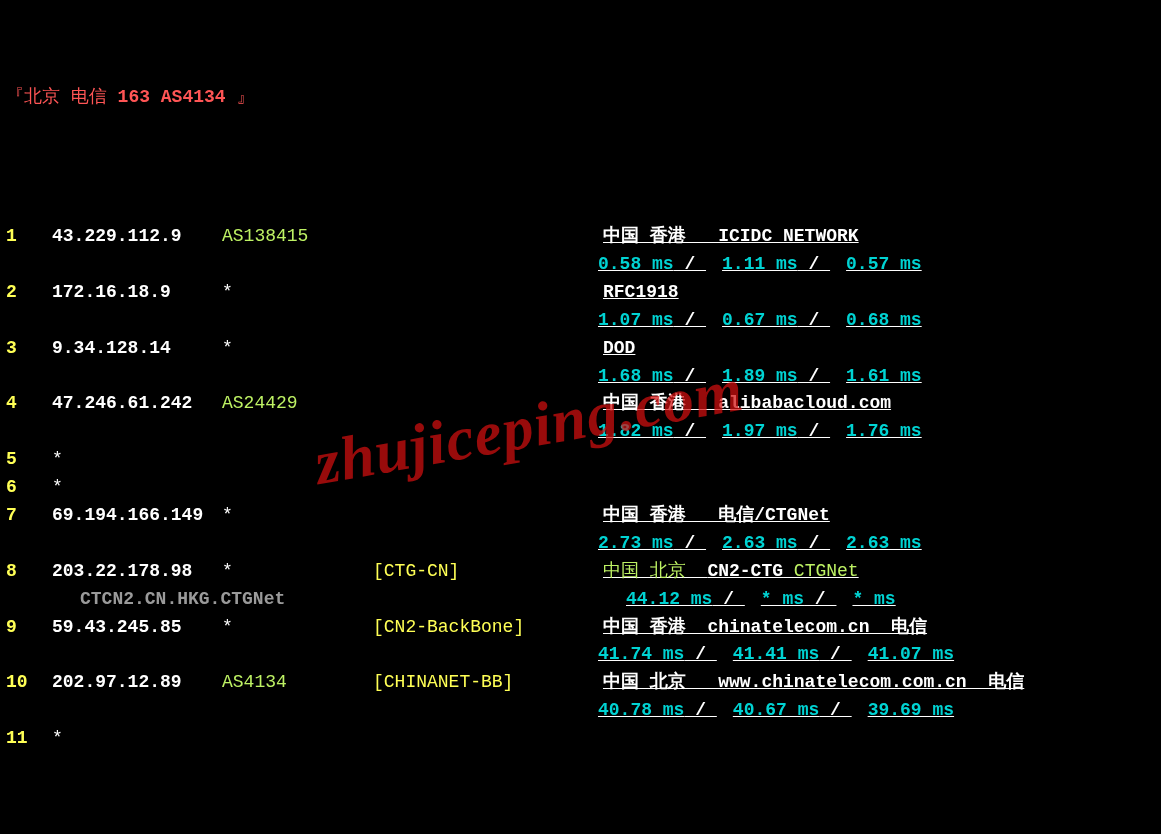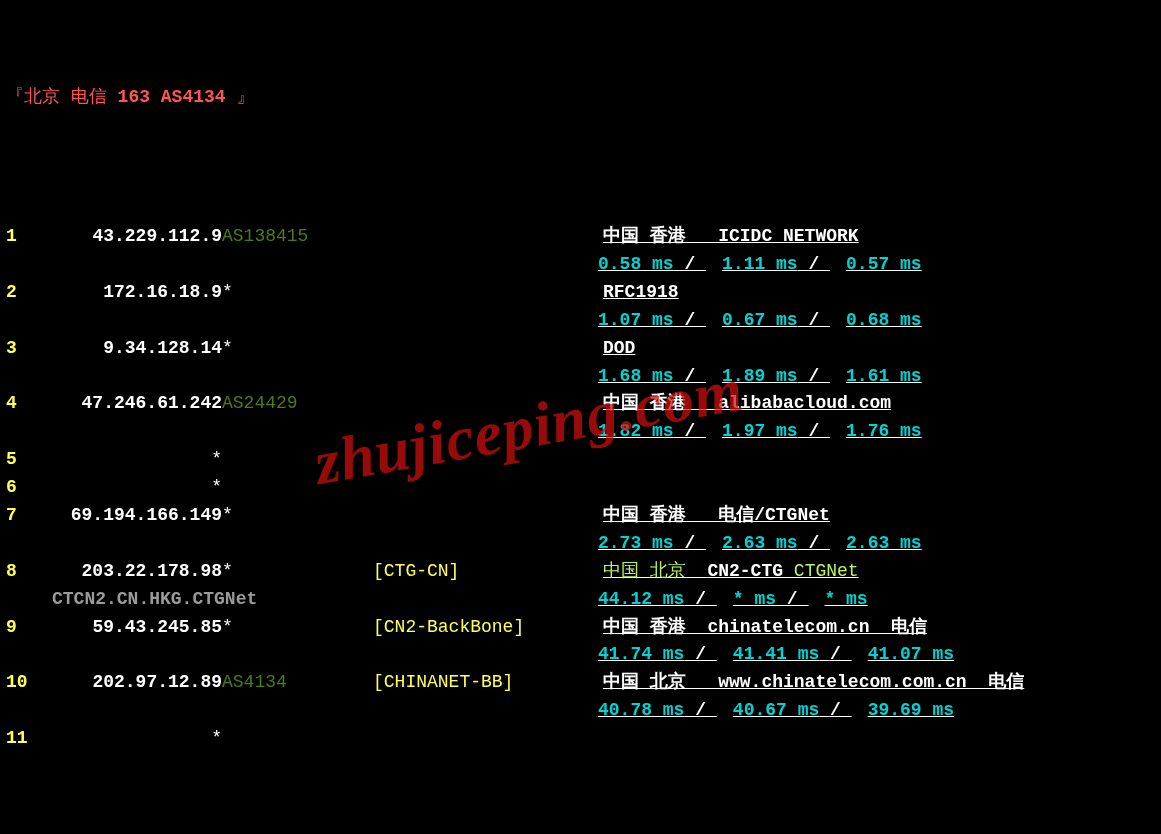--- a/index.html
+++ b/index.html
@@ -16,38 +16,38 @@
     width: 1161px;
     height: 834px;
     padding: 0 6px;
     box-sizing: border-box;
     white-space: pre;
     overflow: hidden;
   }
   .row { display: block; }
   .seg { display: inline-block; vertical-align: top; }
   .c-hop-col   { width: 46px; }
-  .c-ip-col    { width: 170px; text-align: right; }
+  .c-ip-col    { width: 170px; }
   .c-as-col    { width: 130px; }
   .c-tag-col   { width: 230px; }
   .c-info-col  { width: auto; text-decoration: underline; }
 
   .c-hop    { color: #ffff55; font-weight: bold; }   
   .c-ip     { color: #ffffff; font-weight: bold; }
-  .c-as     { color: #4d7c0f; }                      
+  .c-as     { color: #bef264; }                      
   .c-star   { color: #ffffff; }
   .c-tag    { color: #ffff55; margin-left: 21px; }                      
   .c-info   { color: #ffffff; font-weight: bold; }
   .c-info2  { color: #bef264; }
   .c-ms     { color: #00d3d3; font-weight: bold; margin-left: 16px; }   
   .c-sep    { color: #ffffff; font-weight: bold; }
   .c-red    { color: #ff5555; }
   .c-redb   { color: #ff5555; font-weight: bold; }
   .c-header { color: #ffffff; }
-  .c-rdns   { color: #9a9a9a; font-weight: bold; }
+  .c-rdns   { color: #9a9a9a; font-weight: bold; margin-left: 28px; }
 
   .watermark {
     position: absolute;
     top: 378px;
     left: 312px;
     color: rgba(210, 15, 15, 0.72);
     font-family: Georgia, "Times New Roman", serif;
     font-style: italic;
     font-weight: bold;
     font-size: 62px;

